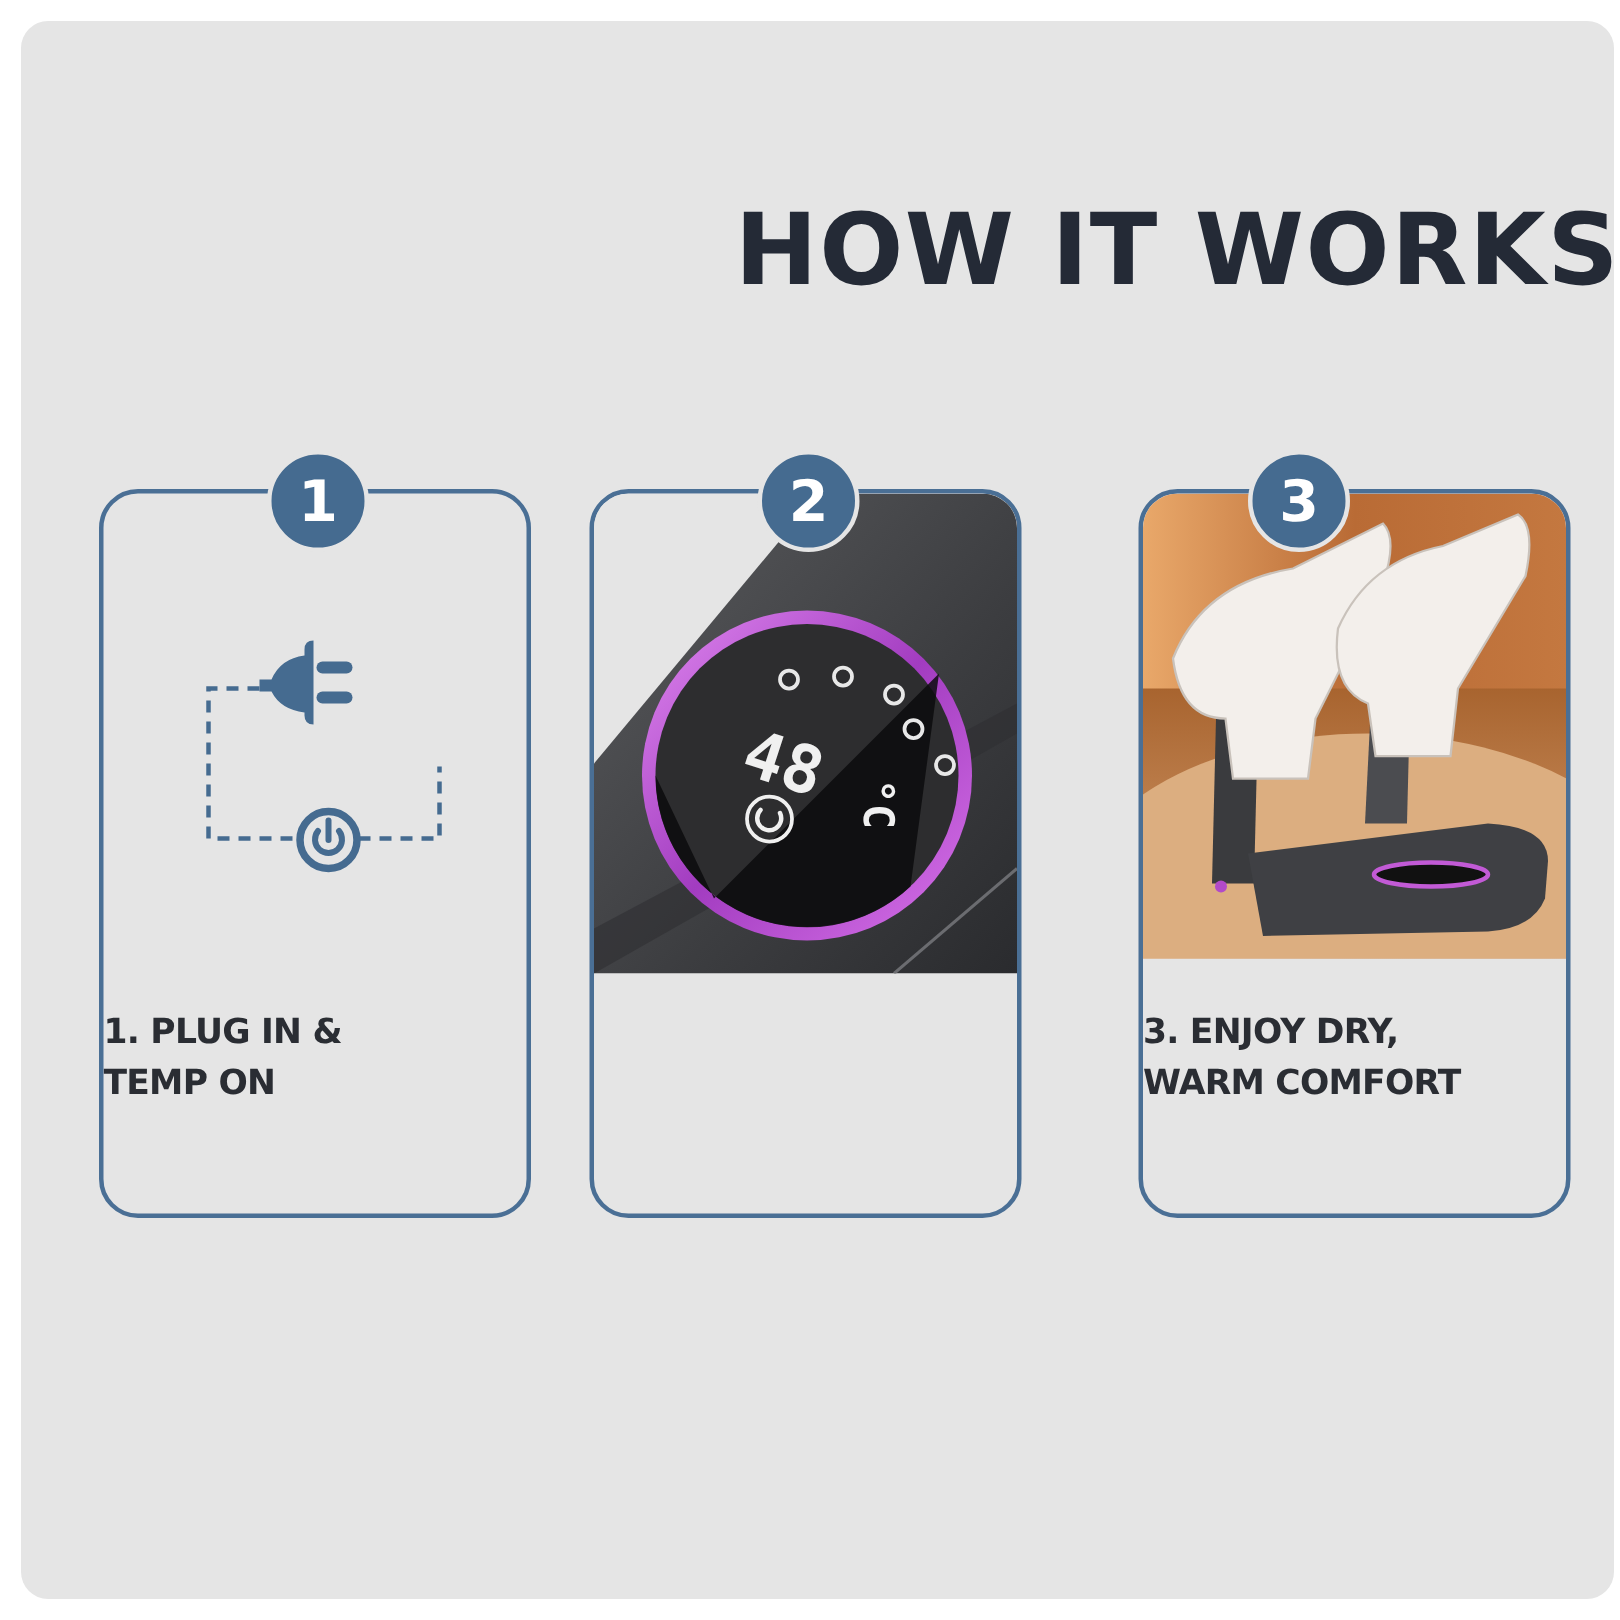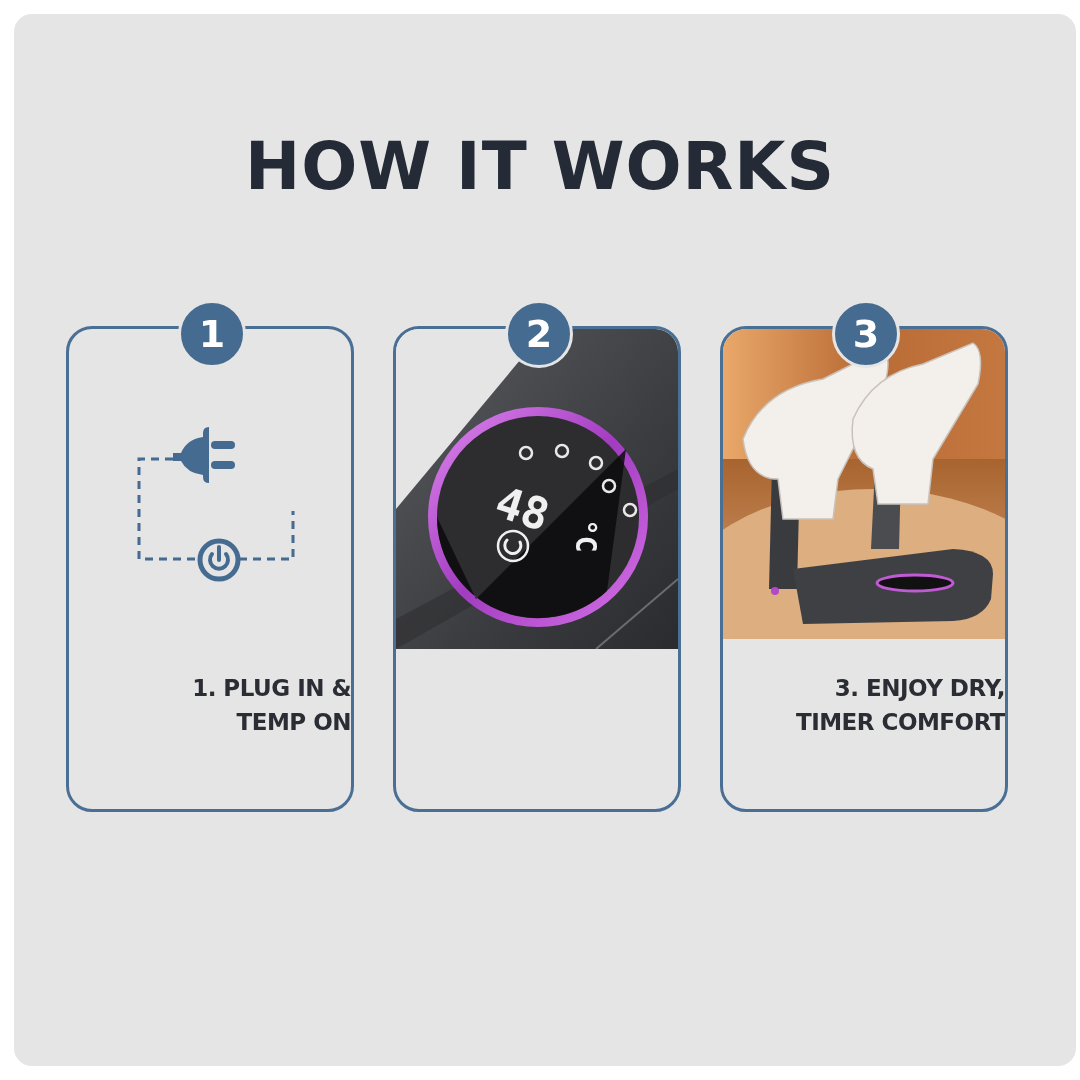--- a/index.html
+++ b/index.html
@@ -5,37 +5,37 @@
   html, body { margin:0; padding:0; }
   body {
     width:1080px; height:1080px; background:#ffffff; overflow:hidden;
     font-family:"Liberation Sans", sans-serif;
   }
   .canvas {
     position:absolute; left:14px; top:14px; width:1062px; height:1052px;
     background:#e5e5e5; border-radius:18px;
   }
   .title {
-    position:absolute; left:0; top:128px; width:1080px; text-align:center;
+    position:absolute; left:0; top:128px; width:1080px; text-align:right;
     font-family:"DejaVu Sans", sans-serif; font-weight:bold; font-size:66px;
     color:#242a36; letter-spacing:1px;
   }
   .card {
     position:absolute; top:326px; width:288px; height:486px;
     border:3px solid #4a6f95; border-radius:26px; box-sizing:border-box;
     overflow:hidden; background:#e5e5e5;
   }
   .badge {
     position:absolute; top:300px; width:62px; height:62px; border-radius:50%;
     background:#456b90; color:#fff; font-family:"DejaVu Sans", sans-serif;
     font-weight:bold; font-size:38px; line-height:62px; text-align:center;
     border:3px solid #e5e5e5; z-index:5;
   }
   .label {
-    position:absolute; left:0; width:100%; text-align:right;
+    position:absolute; left:0; width:100%; text-align:left;
     font-family:"DejaVu Sans", sans-serif; font-weight:bold; font-size:23px;
     line-height:34px; color:#2a2d33; letter-spacing:-0.5px;
   }
   .photo { position:absolute; left:0; top:0; width:100%; height:320px; }
 </style>
 </head>
 <body>
 
 <div class="canvas"></div>
 
@@ -94,21 +94,21 @@
     <text x="100" y="196" font-family="DejaVu Sans Mono, monospace" font-size="44" font-weight="bold" fill="#f0f0f0" transform="rotate(18 130 180)">48</text>
     <text x="175" y="205" font-family="DejaVu Sans Mono, monospace" font-size="28" font-weight="bold" fill="#f0f0f0" transform="rotate(90 185 200)">°C</text>
     <g>
       <circle cx="117" cy="217" r="15" fill="none" stroke="#f0f0f0" stroke-width="2.5"></circle>
       <path d="M111,211 A8,8 0 1 0 124,213" fill="none" stroke="#f0f0f0" stroke-width="3" stroke-linecap="round"></path>
     </g>
   </svg>
 </div>
 <div class="badge" style="left:505px;">2</div>
 
-<div class="card" style="left:720px;">
+<div class="card" style="left:759px;">
   <svg class="photo" viewBox="0 0 282 310" style="height:310px;">
     <defs>
       <linearGradient id="wall" x1="0" y1="0" x2="1" y2="0">
         <stop offset="0" stop-color="#e9a86a"></stop>
         <stop offset="0.5" stop-color="#b96b35"></stop>
         <stop offset="1" stop-color="#c47840"></stop>
       </linearGradient>
       <linearGradient id="floor" x1="0" y1="0" x2="0" y2="1">
         <stop offset="0" stop-color="#a8642f"></stop>
         <stop offset="1" stop-color="#d8a172"></stop>
@@ -121,15 +121,15 @@
     <path d="M148,220 L152,140 L178,140 L176,220 Z" fill="#4b4c50"></path>
     <path d="M70,240 L230,220 Q270,222 270,245 L268,270 Q260,290 230,292 L80,295 Z" fill="#3f4044"></path>
     <ellipse cx="192" cy="254" rx="38" ry="8" fill="#111" stroke="#c25ad6" stroke-width="3"></ellipse>
     <circle cx="52" cy="262" r="4" fill="#b24ac8"></circle>
     <g fill="#f3efeb" stroke="#c9c2bb" stroke-width="1.5">
       <path d="M20,110 Q40,60 100,50 L160,20 Q170,30 160,60 L115,150 L110,190 L60,190 L55,150 Q25,150 20,110 Z"></path>
       <path d="M130,90 Q150,45 200,35 L250,14 Q262,22 255,55 L210,130 L205,175 L155,175 L150,140 Q125,130 130,90 Z"></path>
     </g>
   </svg>
   <div class="label" style="top:342px;">3. ENJOY DRY,</div>
-  <div class="label" style="top:376px;">TIMER COMFORT</div>
+  <div class="label" style="top:376px;">WARM COMFORT</div>
 </div>
 <div class="badge" style="left:832px;">3</div>
 
 </body></html>

